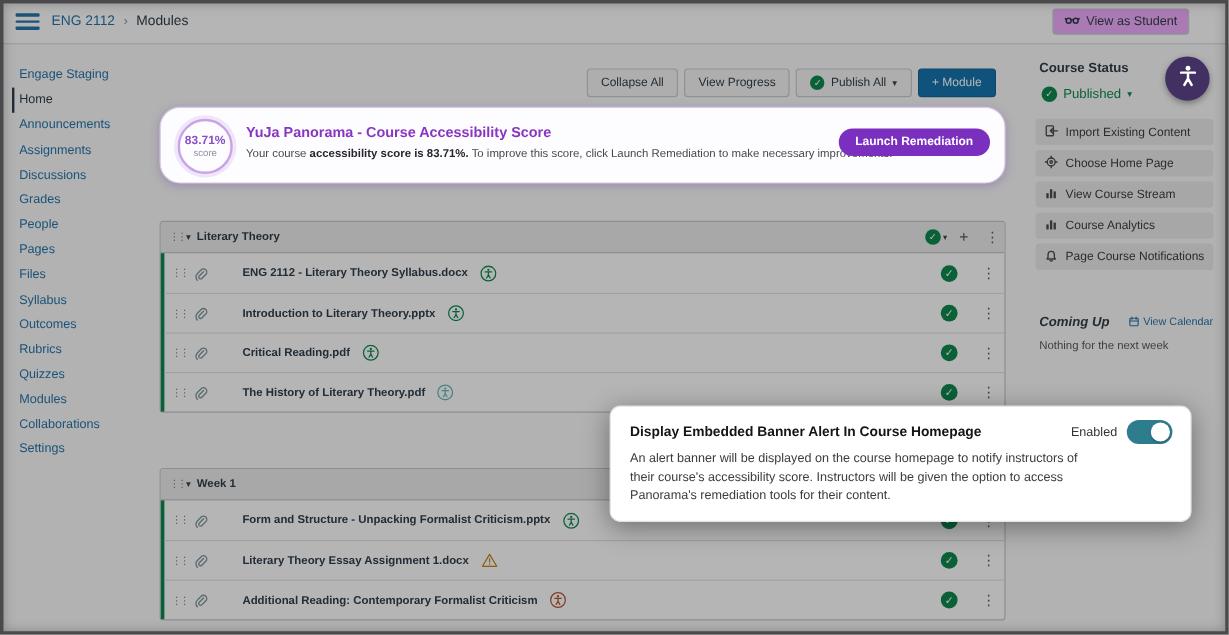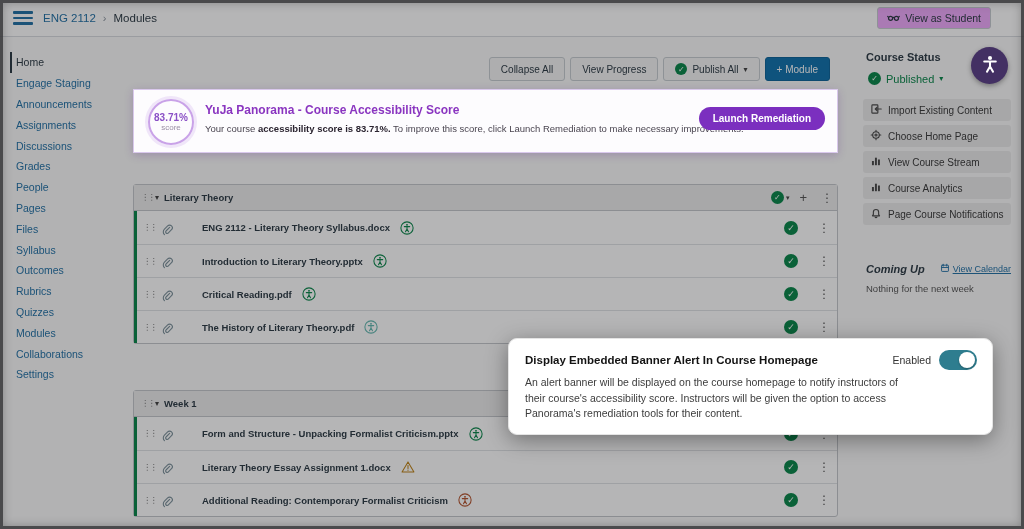--- a/index.html
+++ b/index.html
@@ -40,21 +40,21 @@
   .tb-btn .caret { font-size:8px; color:#444; }
   .tb-btn.primary { background:#1273AE; border-color:#0F659A; color:#FFFFFF; }
 
   .chk { border-radius:50%; background:#0B874B; color:#fff; display:inline-flex; align-items:center; justify-content:center; }
   .chk.s12 { width:12px; height:12px; font-size:8px; }
   .chk.s13 { width:13px; height:13px; font-size:8px; }
   .chk.s14 { width:14px; height:14px; font-size:9px; }
 
   
   .yuja { position:absolute; left:0; top:89px; width:705px; height:64px; background:#FDFCFE;
-    border:1px solid #D9C8EC; border-radius:0; box-shadow:0 2px 8px rgba(90,40,140,.25); z-index:50; }
+    border:1px solid #D9C8EC; border-radius:17px; box-shadow:0 2px 8px rgba(90,40,140,.25); z-index:50; }
   .score-badge { position:absolute; left:14px; top:9px; width:46px; height:46px; border-radius:50%;
     border:2px solid #C9A2E8; box-shadow:0 0 0 3px #F0E6F9; display:flex; flex-direction:column; align-items:center; justify-content:center; }
   .score-badge .val { font-size:10px; font-weight:bold; color:#8A4FC6; }
   .score-badge .unit { font-size:8px; color:#9A8FA5; }
   .yuja .title { position:absolute; left:71px; top:13px; font-size:12px; font-weight:bold; color:#8A35C0; }
   .yuja .desc { position:absolute; left:71px; top:33px; font-size:9.5px; color:#4A4550; }
   .yuja .desc b { color:#2B2430; }
   .yuja .cta { position:absolute; right:12px; top:17px; height:23px; padding:0 14px; border:none;
     border-radius:12px; background:#7B2FBF; color:#fff; font-size:10px; font-weight:bold; cursor:pointer; }
 
@@ -87,21 +87,21 @@
   .rs-head { position:absolute; top:51px; left:3px; font-size:11px; font-weight:bold; color:#2D3B45; }
   .rs-status { position:absolute; top:72px; left:5px; display:flex; align-items:center; gap:5px; color:#0B874B;
     font-size:11px; cursor:pointer; }
   .rs-status .caret { font-size:8px; }
   .rs-actions { position:absolute; top:99px; left:0; width:148px; display:flex; flex-direction:column; gap:4px; }
   .rs-btn { height:22px; background:#EBEBEB; border:none; border-radius:3px; display:flex; align-items:center;
     gap:6px; padding:0 7px; font-size:10px; color:#3A3A3A; cursor:pointer; font-family:inherit; }
   .rs-btn svg { width:12px; height:12px; color:#4A4A4A; flex:0 0 auto; }
   .rs-coming { position:absolute; top:263px; left:3px; width:145px; display:flex; align-items:center; }
   .rs-coming .h { font-size:11px; font-weight:bold;font-style:italic; }
-  .rs-cal { margin-left:auto; display:flex; align-items:center; gap:3px; color:#2573A7; font-size:9px; cursor:pointer;text-decoration:underline; }
+  .rs-cal { margin-left:auto; display:flex; align-items:flex-start; gap:3px; color:#2573A7; font-size:9px; cursor:pointer; }
   .rs-cal svg { width:10px; height:10px; }
   .rs-empty { position:absolute; top:283px; left:3px; font-size:9.5px; color:#565656; }
 
   
   .a11y-widget { position:absolute; left:971px; top:47px; width:37px; height:37px; border-radius:50%;
     background:#433063; display:flex; align-items:center; justify-content:center; z-index:45;
     box-shadow:0 2px 5px rgba(0,0,0,.35); cursor:pointer; }
   .a11y-widget svg { width:22px; height:22px; color:#FFFFFF; }
 
   
@@ -141,22 +141,22 @@
       <span><svg viewBox="0 0 16 16" fill="none" stroke="currentColor" stroke-width="1.5" stroke-linecap="round" stroke-linejoin="round">
             <circle cx="4.4" cy="9" r="2.5"></circle>
             <circle cx="11.6" cy="9" r="2.5"></circle>
             <path d="M6.9 8.6c.5-.9 1.7-.9 2.2 0M1.9 8l-1-1.3M14.1 8l1-1.3"></path>
           </svg></span>
       <span>View as Student</span>
     </div>
   </div>
 
   <nav class="leftnav">
+      <a class="nav-item">Engage Staging</a>
       <a class="nav-item active">Home</a>
-      <a class="nav-item">Engage Staging</a>
       <a class="nav-item">Announcements</a>
       <a class="nav-item">Assignments</a>
       <a class="nav-item">Discussions</a>
       <a class="nav-item">Grades</a>
       <a class="nav-item">People</a>
       <a class="nav-item">Pages</a>
       <a class="nav-item">Files</a>
       <a class="nav-item">Syllabus</a>
       <a class="nav-item">Outcomes</a>
       <a class="nav-item">Rubrics</a>

